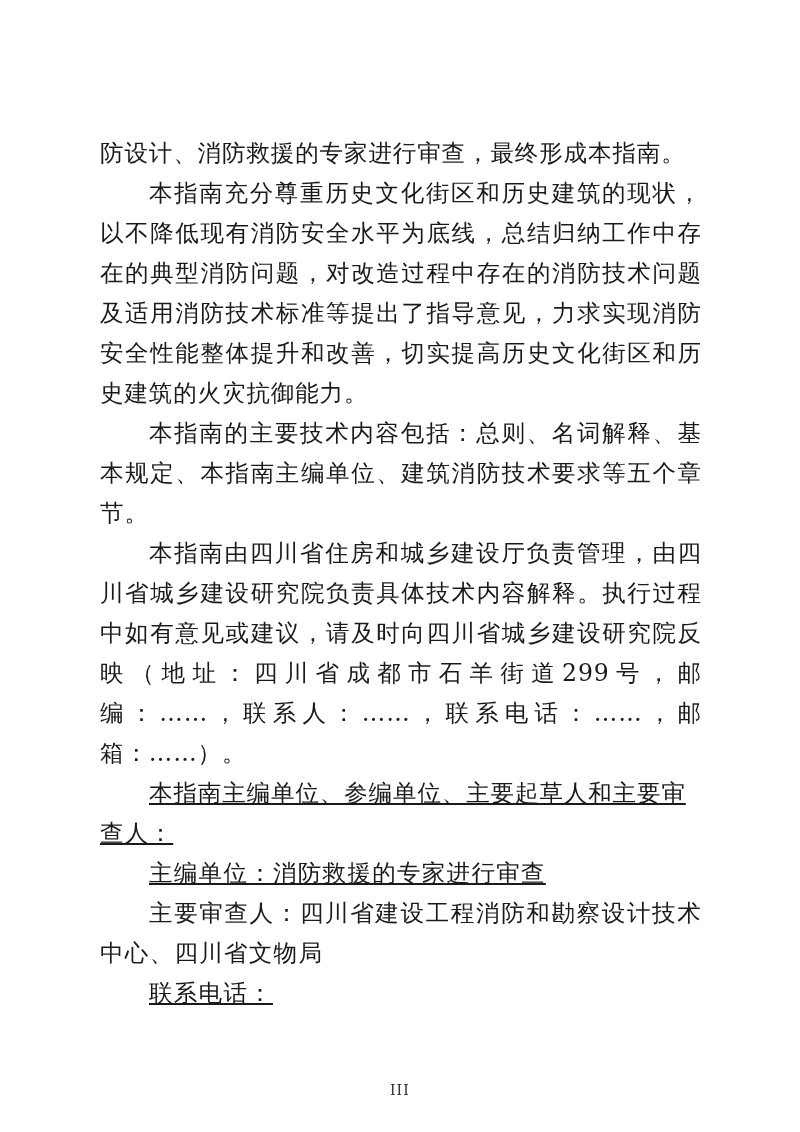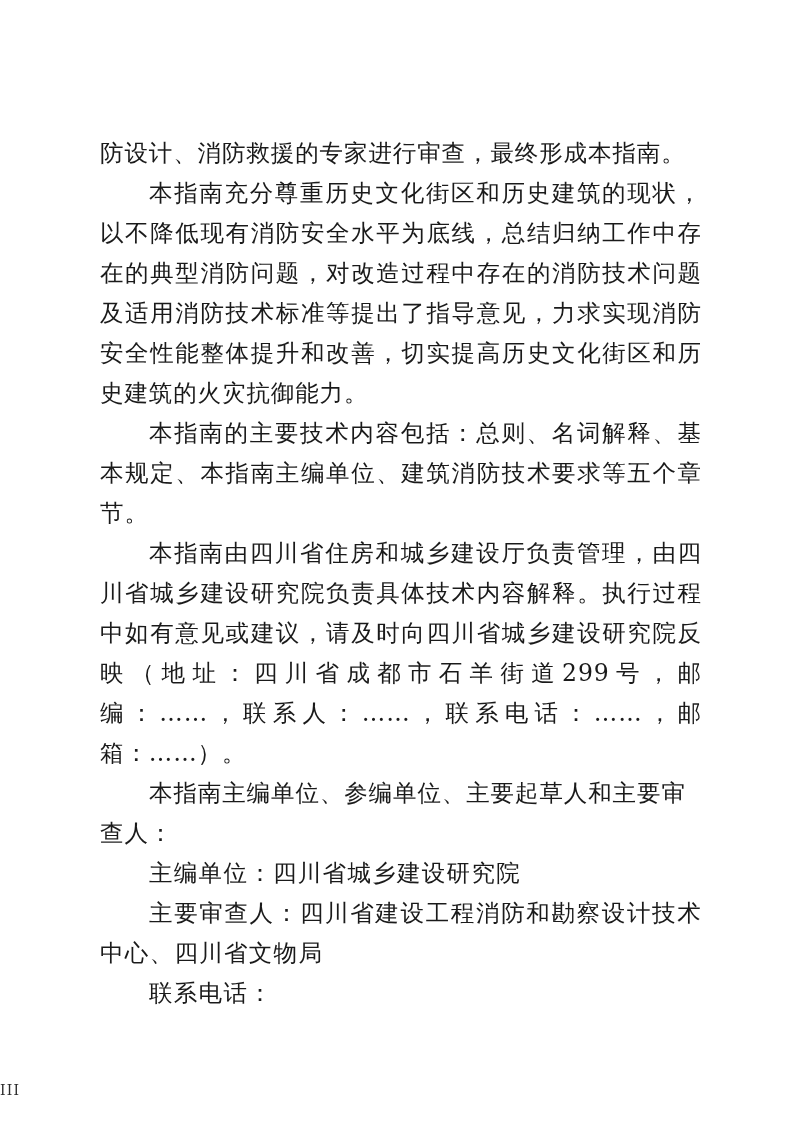--- a/index.html
+++ b/index.html
@@ -53,31 +53,33 @@
 
   
   .para.indent {
     text-indent: 49px;
   }
 
   
   .para.flush {
     text-align: left;
     text-align-last: left;
+    text-decoration: underline;
   }
 
   .para.loose {
     letter-spacing: 1.3px;
   }
 
   .page-number {
     position: absolute;
     left: 0;
     top: 1082px;
     width: 800px;
+    text-align: center;
     font-family: "DejaVu Serif", "Liberation Serif", serif;
     font-size: 14px;
     letter-spacing: 1.2px;
     color: #2a2a2a;
   }
 </style>
 </head>
 <body>
 
 <div class="page">
@@ -87,21 +89,21 @@
     <p class="para cont">防设计、消防救援的专家进行审查，最终形成本指南。</p>
 
     <p class="para indent">本指南充分尊重历史文化街区和历史建筑的现状，以不降低现有消防安全水平为底线，总结归纳工作中存在的典型消防问题，对改造过程中存在的消防技术问题及适用消防技术标准等提出了指导意见，力求实现消防安全性能整体提升和改善，切实提高历史文化街区和历史建筑的火灾抗御能力。</p>
 
     <p class="para indent">本指南的主要技术内容包括：总则、名词解释、基本规定、本指南主编单位、建筑消防技术要求等五个章节。</p>
 
     <p class="para indent">本指南由四川省住房和城乡建设厅负责管理，由四川省城乡建设研究院负责具体技术内容解释。执行过程中如有意见或建议，请及时向四川省城乡建设研究院反映（地址：四川省成都市石羊街道299号，邮编：……，联系人：……，联系电话：……，邮箱：……）。</p>
 
     <p class="para indent flush">本指南主编单位、参编单位、主要起草人和主要审查人：</p>
 
-    <p class="para indent flush loose">主编单位：四川省城乡建设研究院</p>
+    <p class="para indent flush loose">主编单位：消防救援的专家进行审查</p>
 
     <p class="para indent loose">主要审查人：四川省建设工程消防和勘察设计技术中心、四川省文物局</p>
 
 
     <p class="para indent flush loose">联系电话：</p>
 
   </div>
 
   <div class="page-number">III</div>
 

